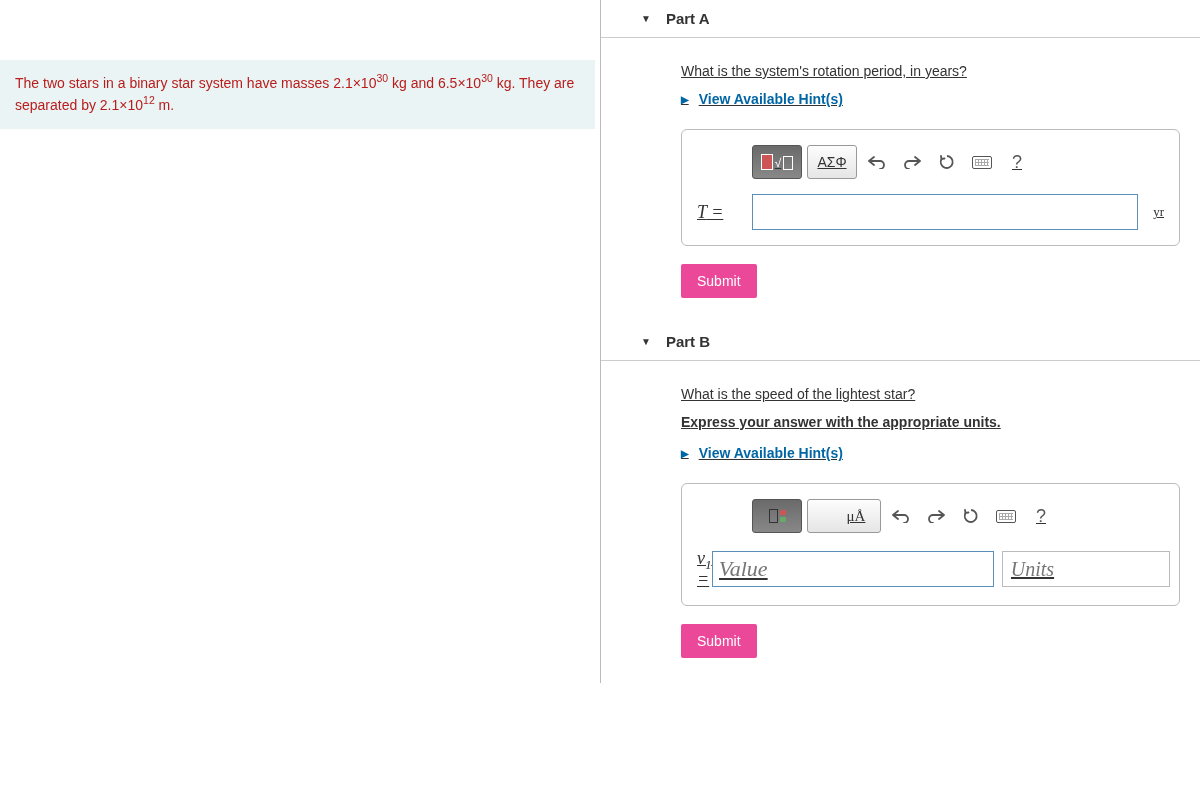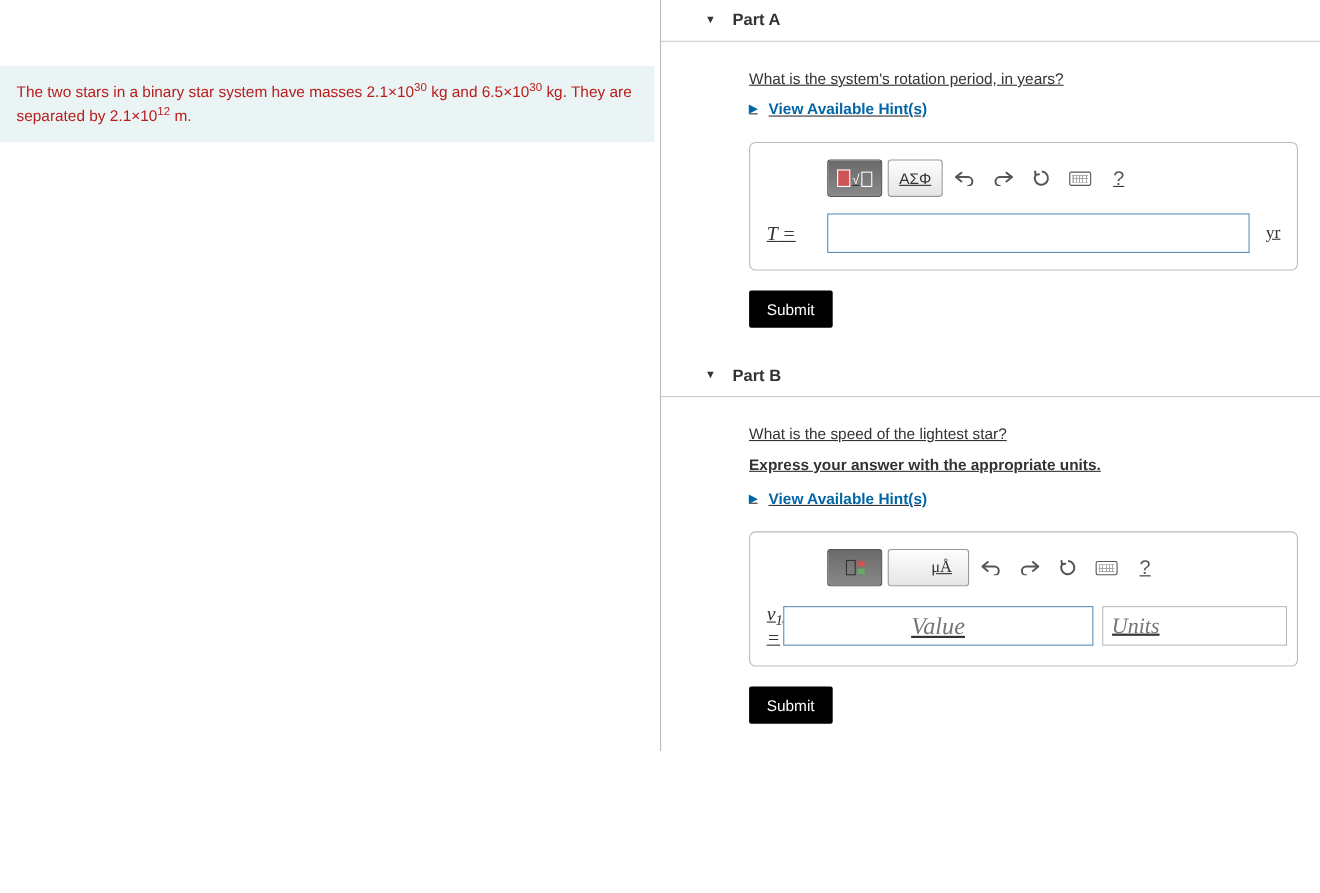--- a/index.html
+++ b/index.html
@@ -130,40 +130,39 @@
   }
   .answer-input {
     flex: 1;
     height: 30px;
     border: 1px solid #5b8fb9;
     padding: 2px 6px;
     font-size: 18px;
     font-family: 'Times New Roman', serif;
     font-style: italic;
     color: #c2410c;
-    text-align: center;
   }
   .unit-suffix {
     margin-left: 15px;
     font-family: 'Times New Roman', serif;
-    font-size: 16px;
+    font-size: 13px;
   }
   .units-input {
     width: 150px;
     height: 30px;
     border: 1px solid #bbb;
     margin-left: 8px;
     padding: 2px 8px;
     font-size: 20px;
     font-family: 'Times New Roman', serif;
     font-style: italic;
     color: #0f172a;
   }
   .submit-btn {
-    background: #000000;
+    background: #ec4899;
     color: #fff;
     border: none;
     padding: 9px 16px;
     font-size: 14px;
     border-radius: 2px;
     cursor: pointer;
   }
 
   
   .icon-templates {

